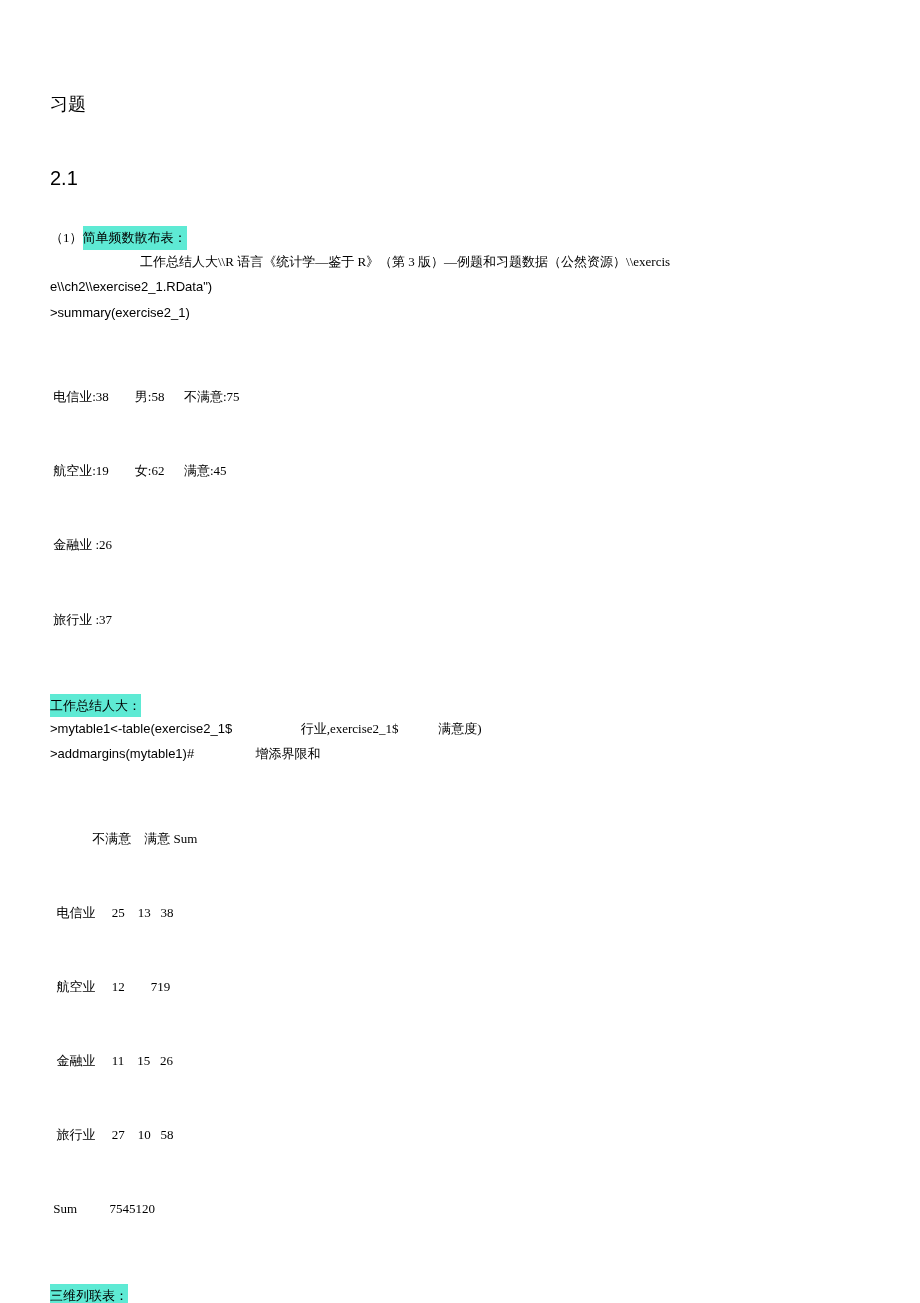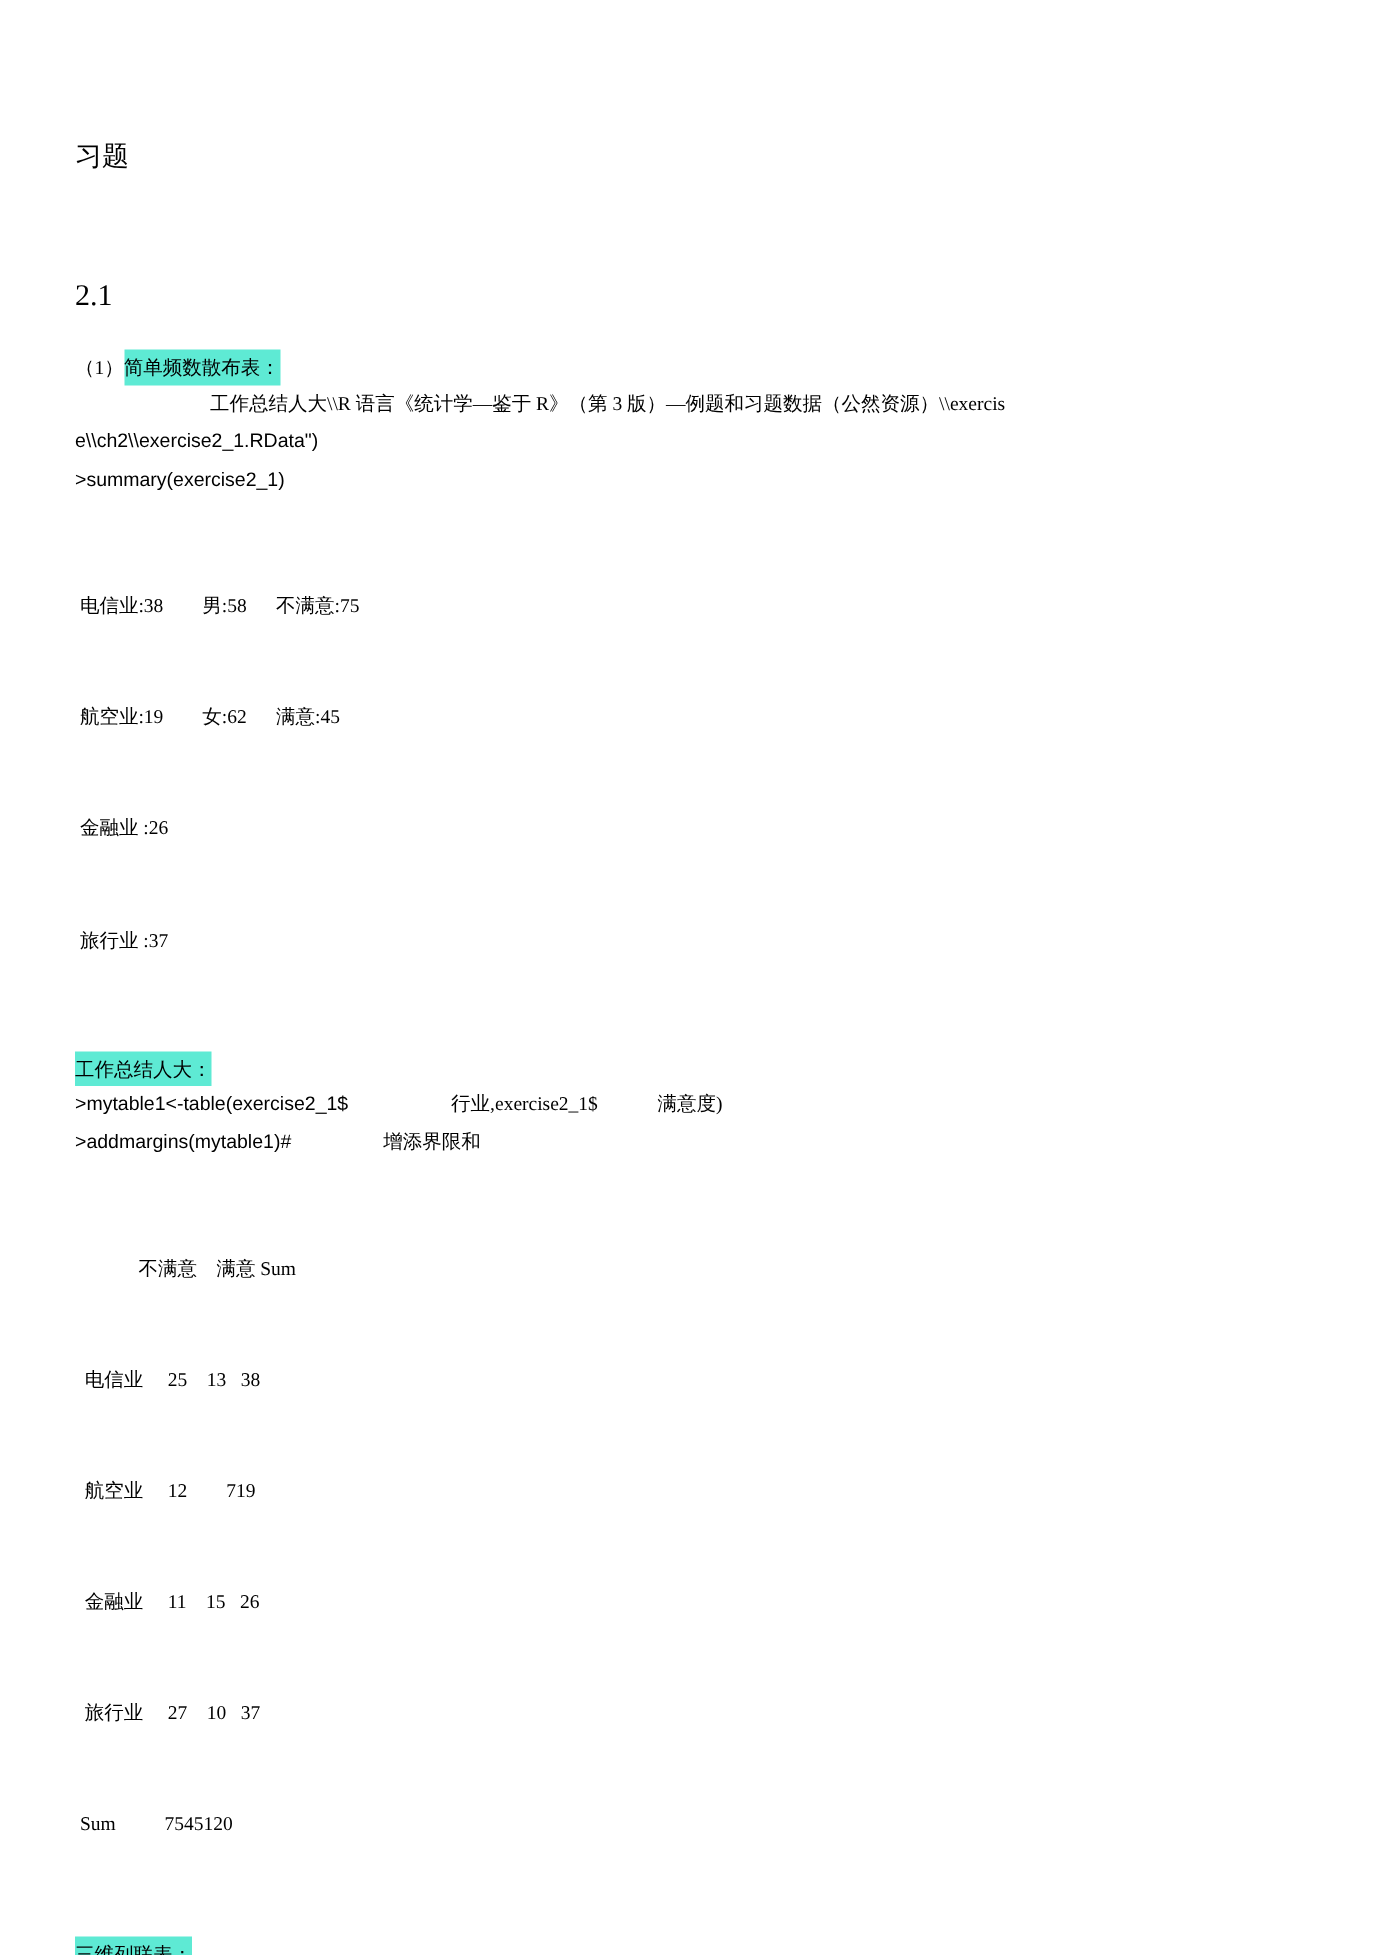--- a/index.html
+++ b/index.html
@@ -10,26 +10,26 @@
     box-sizing: border-box;
     font-size: 13px;
     color: #000;
     line-height: 1.8;
     background: #fff;
   }
   .page-title {
     font-size: 18px;
     font-family: "SimSun", serif;
     margin-top: 38px;
-    margin-bottom: 59px;
+    margin-bottom: 40px;
   }
   .section-number {
     font-size: 20px;
-    font-family: Liberation Serif, serif;
-    margin-bottom: 18px;
+    font-family: Liberation Sans, sans-serif;
+    margin-bottom: 30px;
   }
   .highlight {
     background-color: #5eead4;
     display: inline-block;
   }
   .subsection-label {
     font-family: "SimSun", serif;
     font-size: 13px;
   }
   .indent-block {
@@ -74,21 +74,21 @@
 
 <div>
   <span class="highlight subsection-label">工作总结人大：</span>
   <div class="code-line"><span>&gt;mytable1&lt;-table(exercise2_1$</span>                   <span class="cn">行业,exercise2_1$</span>           <span class="cn">满意度)</span></div>
   <div class="code-line"><span>&gt;addmargins(mytable1)#</span>                 <span class="cn">增添界限和</span></div>
   <div class="table-block">
     <div class="row cn">             不满意    满意 Sum</div>
     <div class="row cn">  电信业     25    13   38</div>
     <div class="row cn">  航空业     12        719</div>
     <div class="row cn">  金融业     11    15   26</div>
-    <div class="row cn">  旅行业     27    10   37</div>
+    <div class="row cn">  旅行业     27    10   58</div>
     <div class="row cn"> Sum          7545120</div>
   </div>
 </div>
 
 <div>
   <span class="highlight subsection-label">三维列联表：</span>
   
   
 </div>
 

